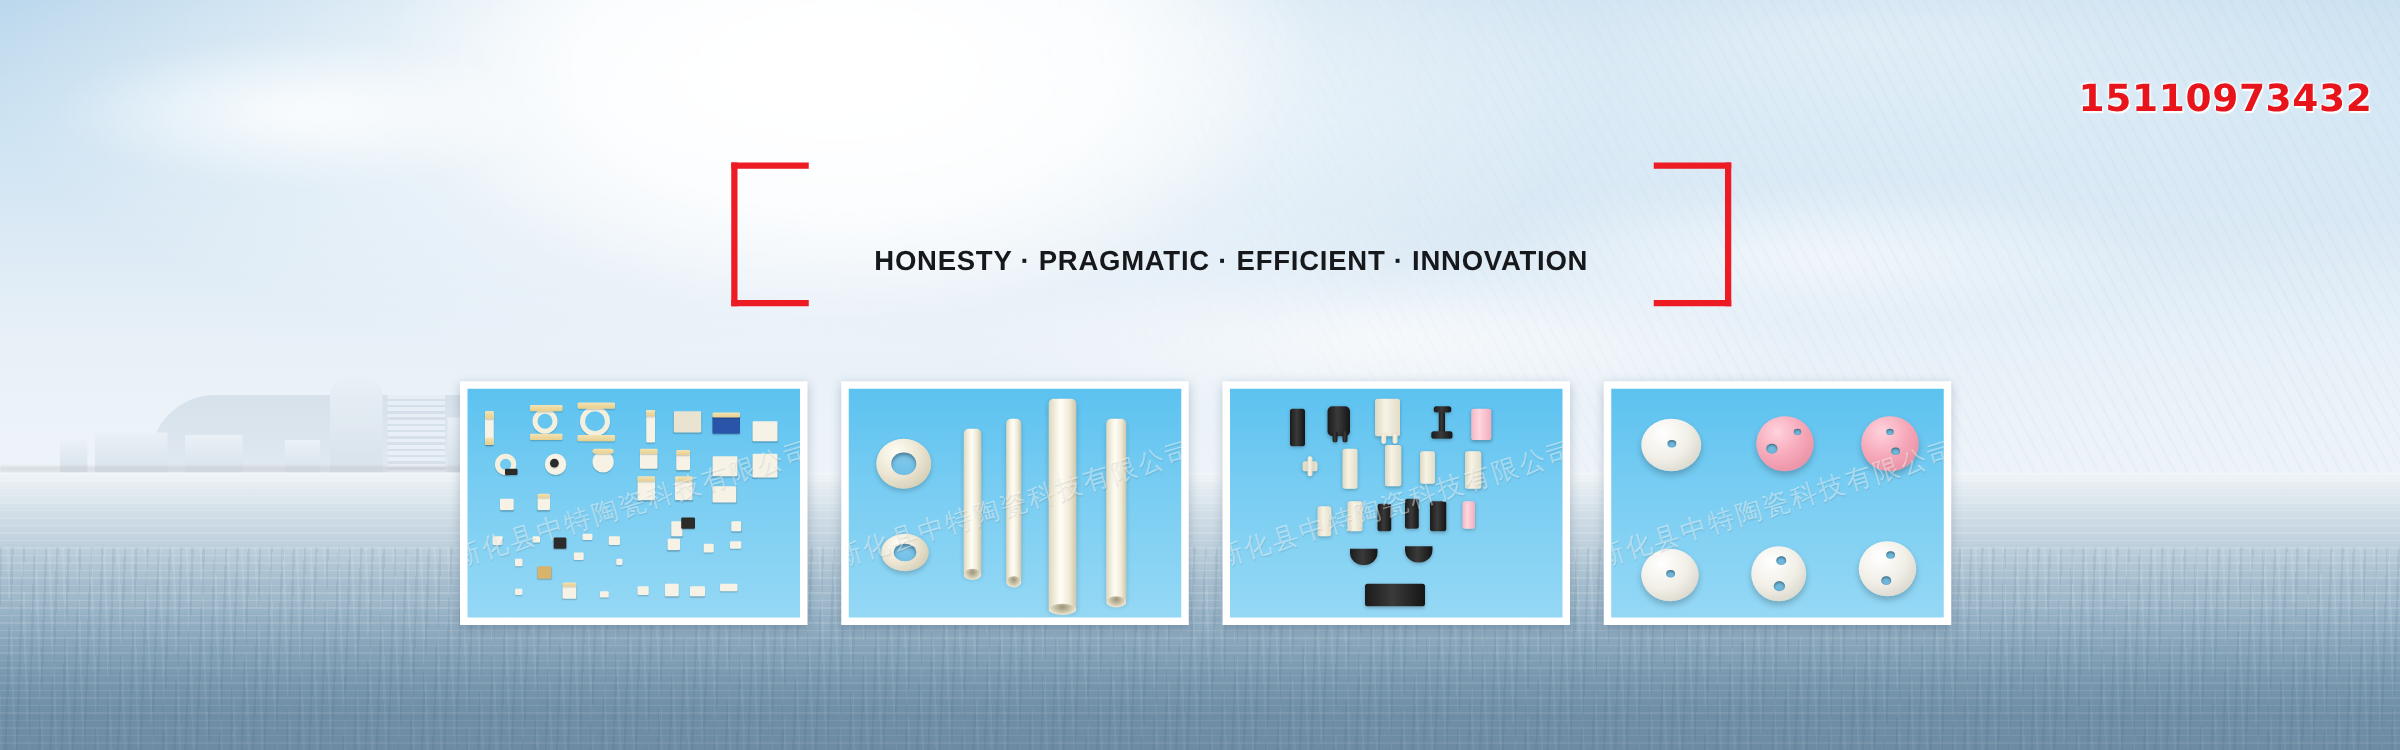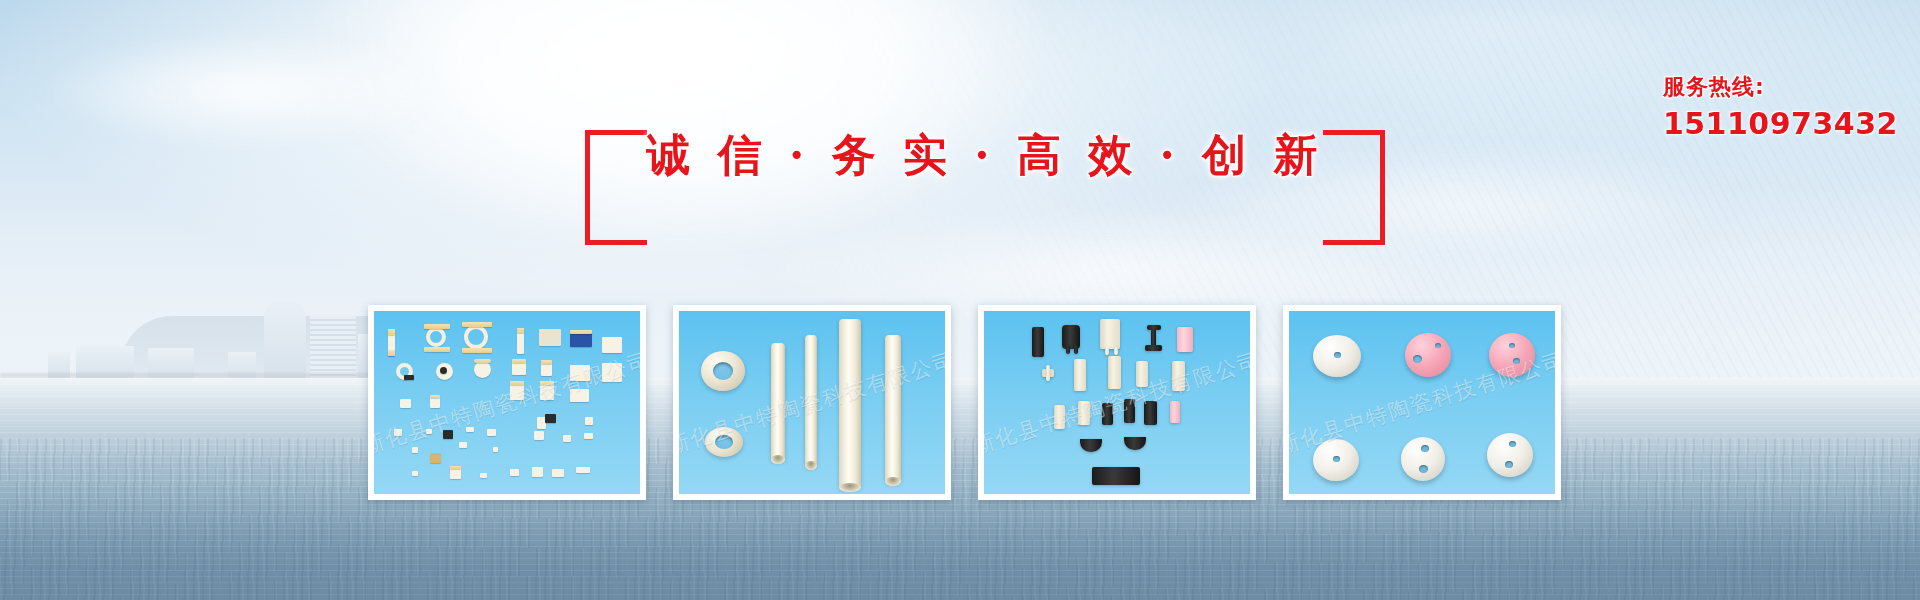--- a/index.html
+++ b/index.html
@@ -259,25 +259,24 @@
   <div class="water">
     <div class="water-sheen"></div>
     <div class="water-lines"></div>
     <div class="water-ripple"></div>
     <div class="water-dark"></div>
   </div>
 
   <div class="slogan-block">
     <div class="bracket left"></div>
     <div class="bracket right"></div>
-    <div class="slogan-cn">诚 信 · 务 实 · 高 效 · 创 新</div>
+    <div class="slogan-en">HONESTY · PRAGMATIC · EFFICIENT · INNOVATION</div>
   </div>
 
   <div class="contact">
-    <div class="hotline-label">服务热线:</div>
     <div class="hotline-number">15110973432</div>
   </div>
 
   <div class="panels">
 
     <div class="panel">
       <div class="panel-inner">
         <div class="chip" style="left:14px;  top:18px;  width:7px;  height:27px;"></div>
         <div class="chip gold" style="left:14px;  top:18px;  width:7px;  height:6px;"></div>
         <div class="chip gold" style="left:14px;  top:39px;  width:7px;  height:6px;"></div>

